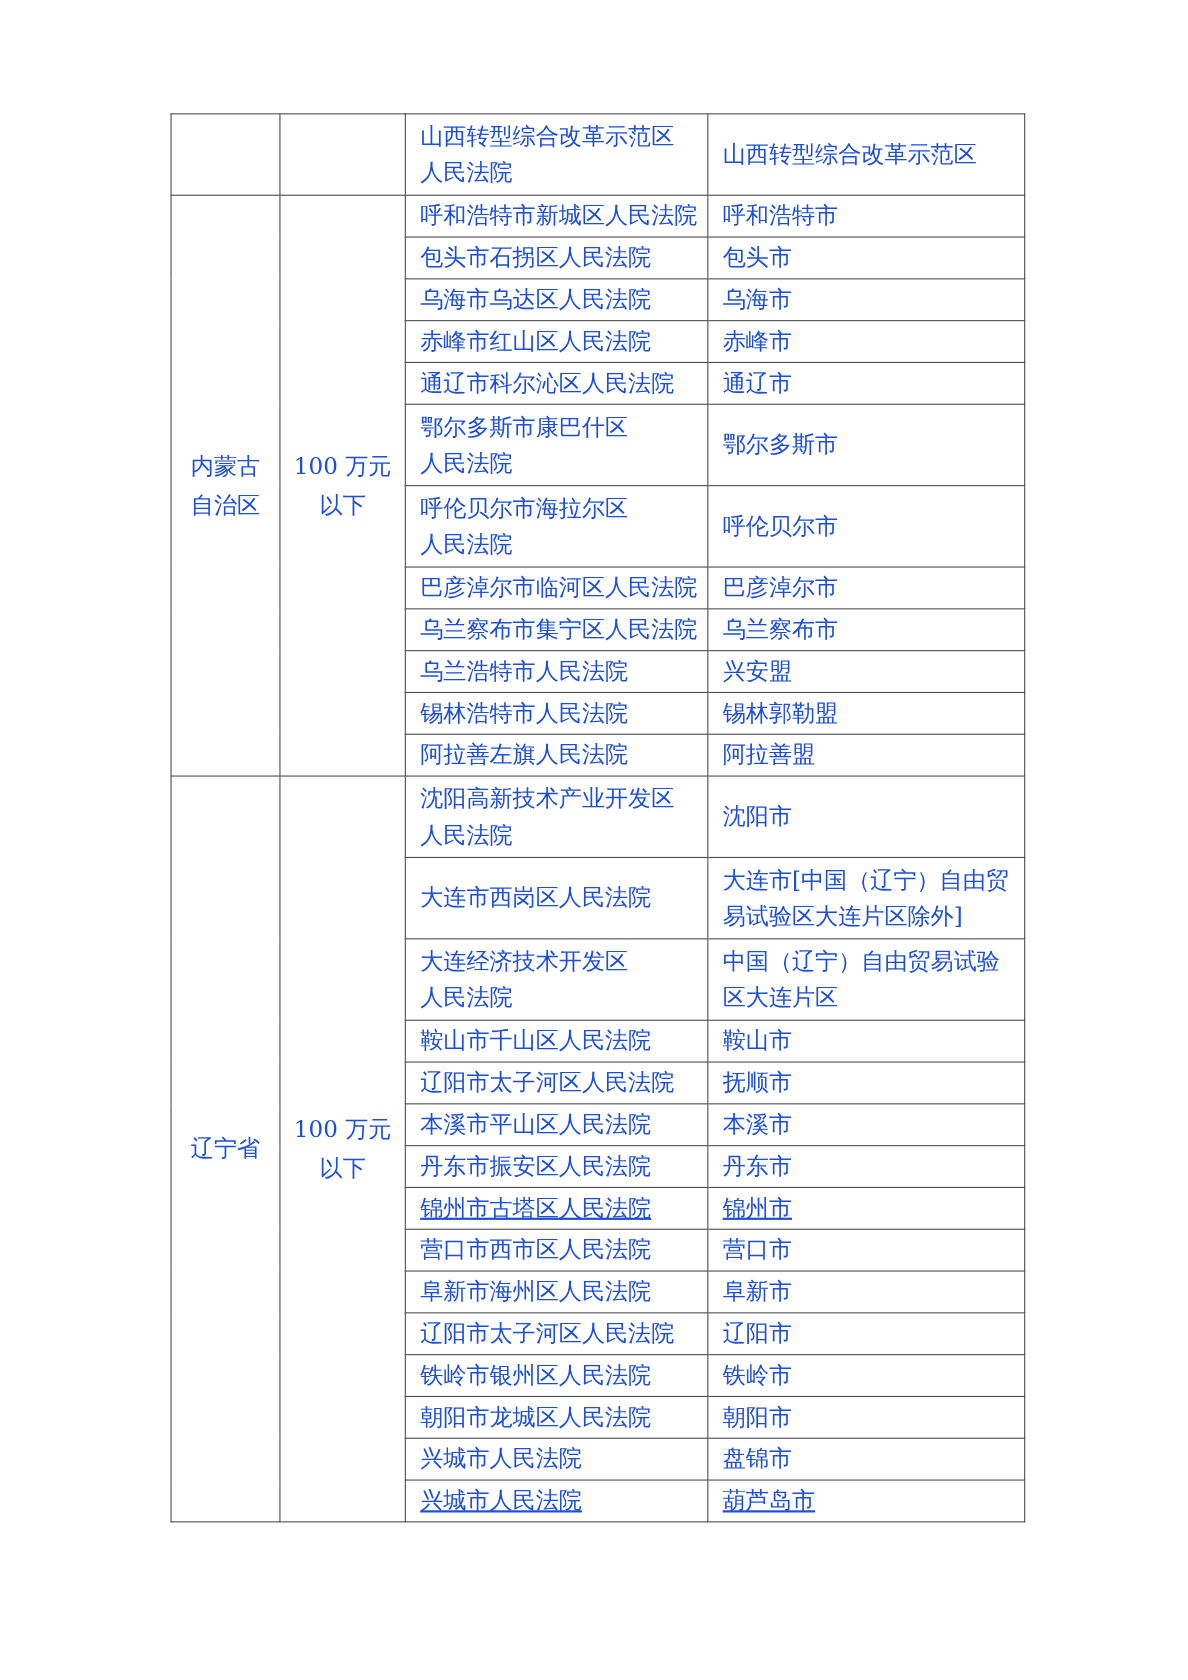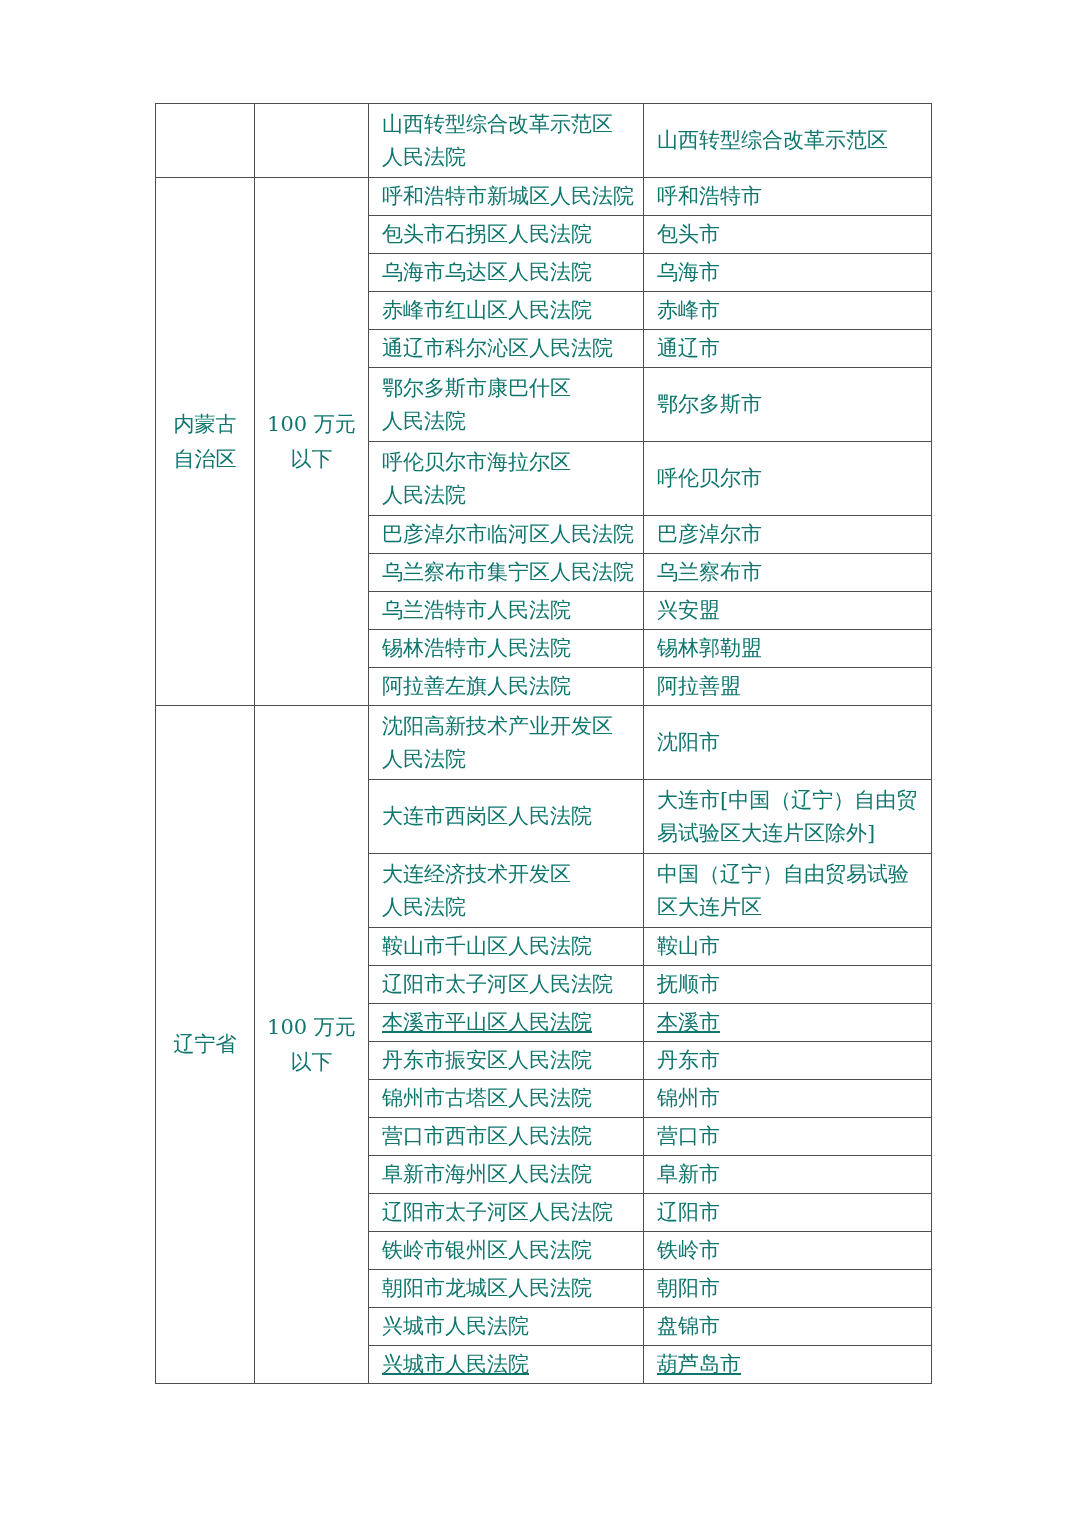--- a/index.html
+++ b/index.html
@@ -7,21 +7,21 @@
     padding: 0;
     background: #ffffff;
   }
   .page {
     position: relative;
     width: 1080px;
     height: 1527px;
     background: #ffffff;
     overflow: hidden;
     font-family: "DejaVu Serif", "Liberation Serif", serif;
-    color: #0f766e;
+    color: #1d4ed8;
   }
   table.jx-table {
     position: absolute;
     left: 155px;
     top: 103px;
     width: 776px;
     border-collapse: collapse;
     table-layout: fixed;
   }
   table.jx-table td {
@@ -214,37 +214,37 @@
           </td>
         </tr>
         <tr style="height: 37px;">
           <td class="col-court">
             <div>辽阳市太子河区人民法院</div>
           </td>
           <td class="col-jur">
             <div>抚顺市</div>
           </td>
         </tr>
+        <tr style="height: 37px;">
+          <td class="col-court">
+            <div>本溪市平山区人民法院</div>
+          </td>
+          <td class="col-jur">
+            <div>本溪市</div>
+          </td>
+        </tr>
+        <tr style="height: 37px;">
+          <td class="col-court">
+            <div>丹东市振安区人民法院</div>
+          </td>
+          <td class="col-jur">
+            <div>丹东市</div>
+          </td>
+        </tr>
         <tr style="height: 37px; text-decoration: underline;">
-          <td class="col-court">
-            <div>本溪市平山区人民法院</div>
-          </td>
-          <td class="col-jur">
-            <div>本溪市</div>
-          </td>
-        </tr>
-        <tr style="height: 37px;">
-          <td class="col-court">
-            <div>丹东市振安区人民法院</div>
-          </td>
-          <td class="col-jur">
-            <div>丹东市</div>
-          </td>
-        </tr>
-        <tr style="height: 37px;">
           <td class="col-court">
             <div>锦州市古塔区人民法院</div>
           </td>
           <td class="col-jur">
             <div>锦州市</div>
           </td>
         </tr>
         <tr style="height: 37px;">
           <td class="col-court">
             <div>营口市西市区人民法院</div>

